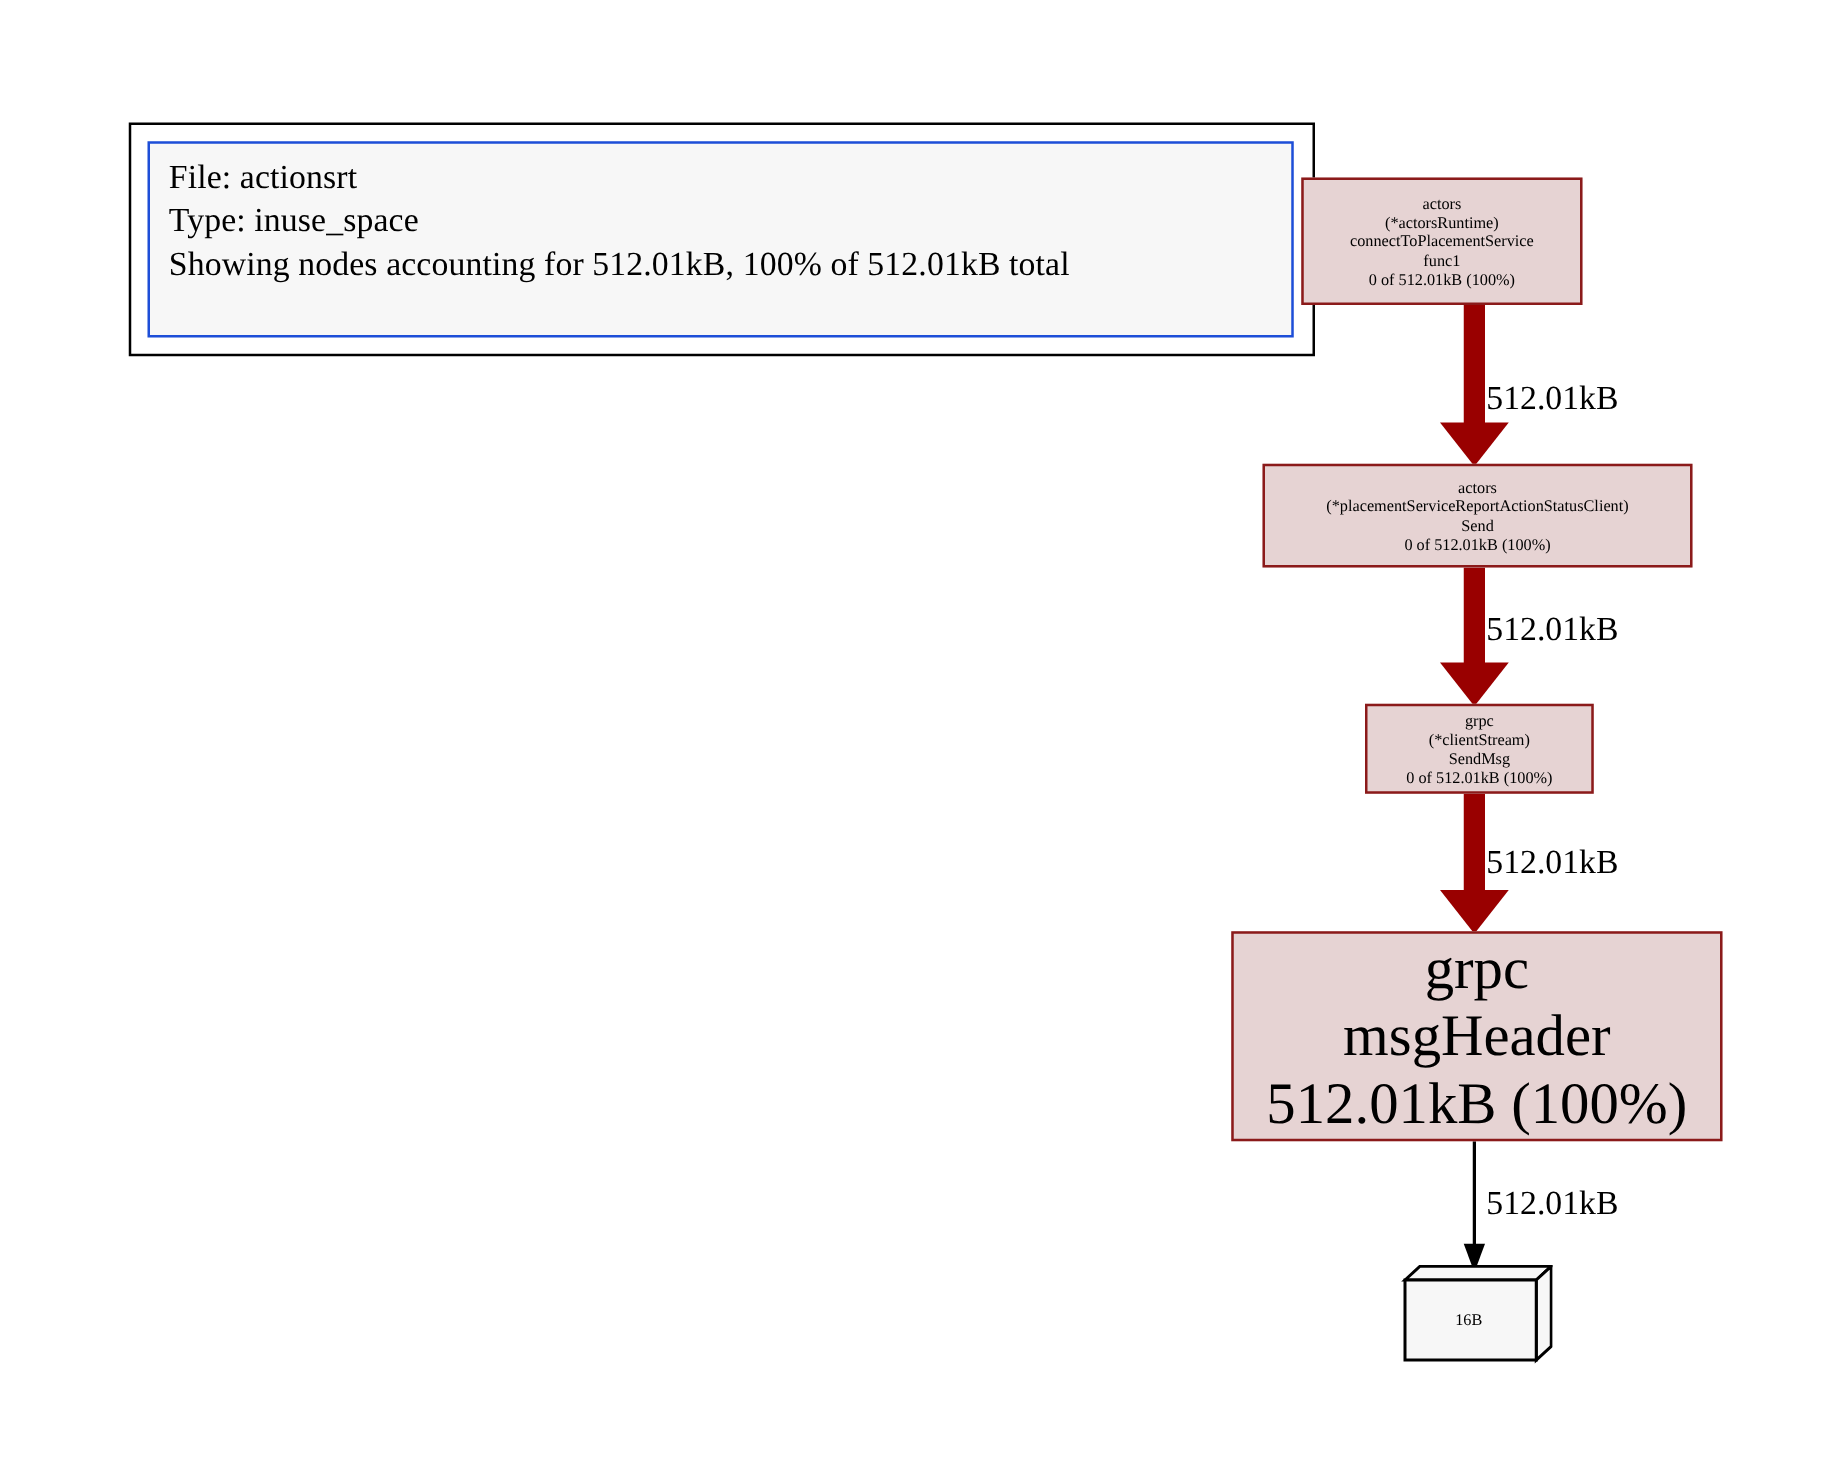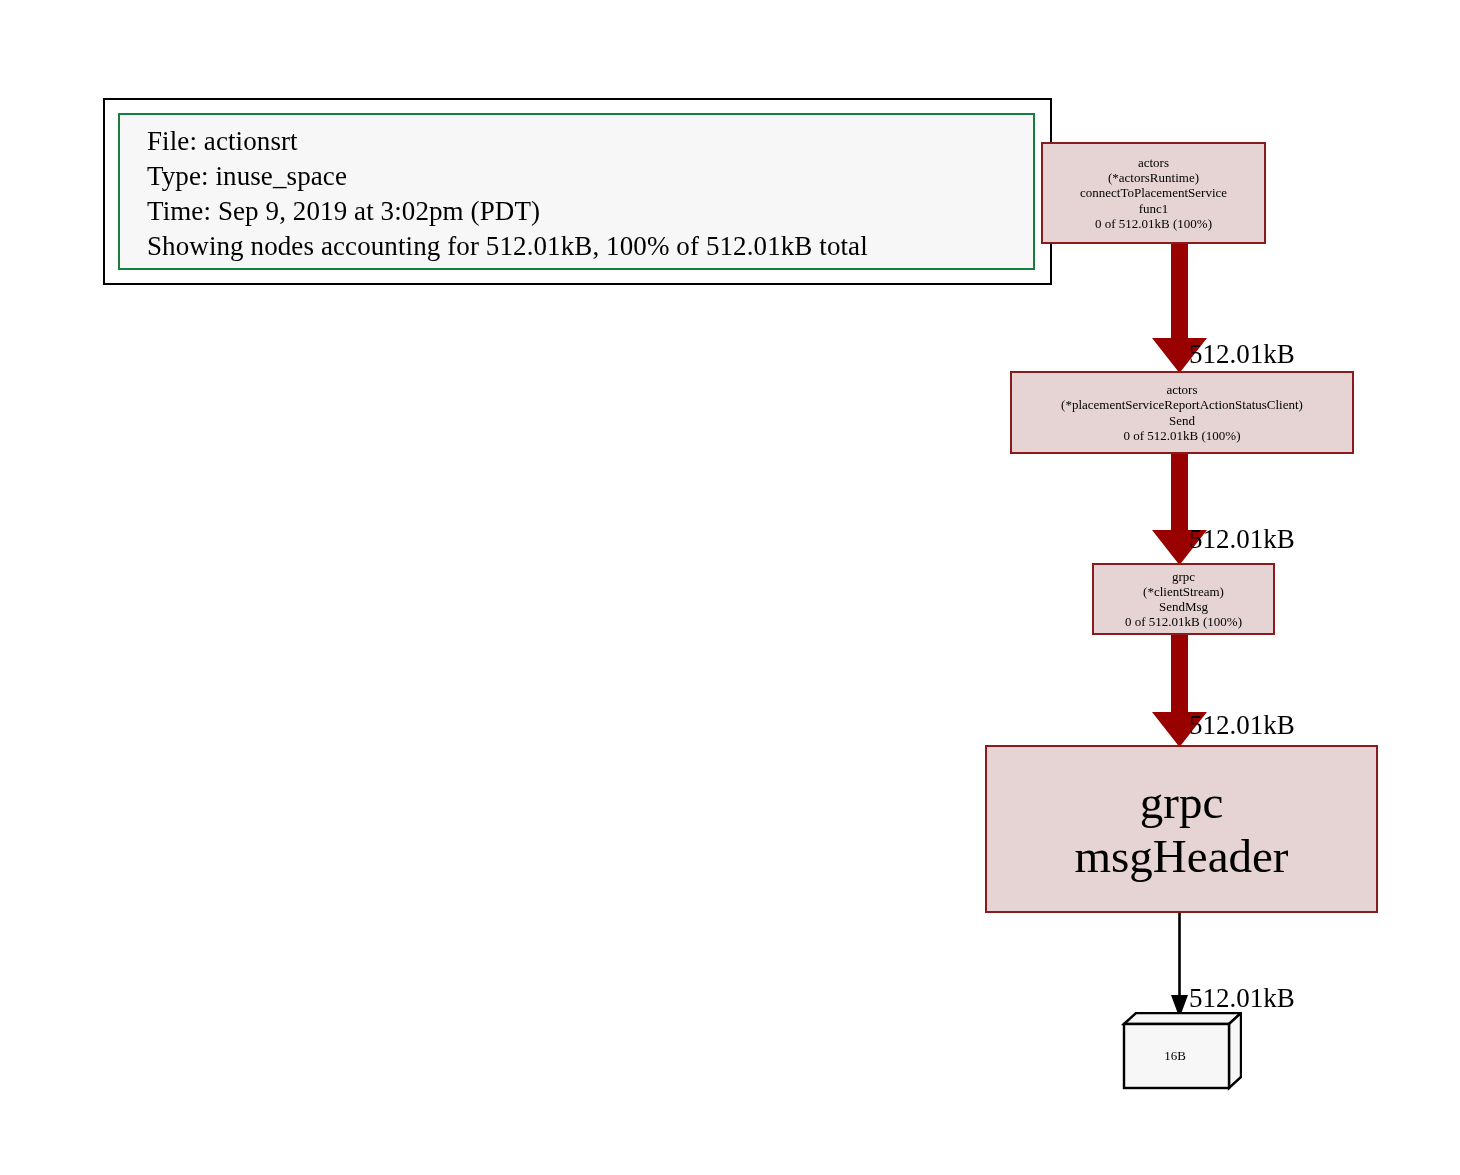--- a/index.html
+++ b/index.html
@@ -34,24 +34,24 @@
     border: 2px solid #000000;
     background: #ffffff;
     box-sizing: border-box;
   }
   .legend-inner {
     position: absolute;
     left: 118px;
     top: 113px;
     width: 917px;
     height: 157px;
-    border: 2px solid #15803d;
+    border: 2px solid #1d4ed8;
     background: #f7f7f7;
     box-sizing: border-box;
-    padding: 9px 0 0 27px;
+    padding: 9px 0 0 15px;
   }
   .legend-line {
     font-size: 27px;
     line-height: 35px;
     white-space: pre;
     letter-spacing: 0.1px;
   }
 
   
   .node {
@@ -125,21 +125,20 @@
     font-size: 13px;
     pointer-events: none;
   }
 
   
   .edge-label {
     position: absolute;
     font-size: 27px;
     white-space: pre;
     line-height: 1;
-    margin-top: 36px;
   }
   #elabel-1 { left: 1189px; top: 305px; }
   #elabel-2 { left: 1189px; top: 490px; }
   #elabel-3 { left: 1189px; top: 676px; }
   #elabel-4 { left: 1189px; top: 949px; }
 
   svg { display: block; }
 </style>
 </head>
 <body>
@@ -166,21 +165,20 @@
     <g>
       <line x1="1179.5" y1="913" x2="1179.5" y2="998" stroke="#000000" stroke-width="2.6"></line>
       <polygon points="1171,995 1188,995 1179.5,1018 " fill="#000000"></polygon>
     </g>
   </svg>
 
   <div class="legend-outer"></div>
   <div class="legend-inner">
     <div class="legend-line">File: actionsrt</div>
     <div class="legend-line">Type: inuse_space</div>
-    <div class="legend-line">Time: Sep 9, 2019 at 3:02pm (PDT)</div>
     <div class="legend-line">Showing nodes accounting for 512.01kB, 100% of 512.01kB total</div>
   </div>
 
   <div class="node node-small" id="node-actors">
     <span class="nline">actors</span>
     <span class="nline">(*actorsRuntime)</span>
     <span class="nline">connectToPlacementService</span>
     <span class="nline">func1</span>
     <span class="nline">0 of 512.01kB (100%)</span>
   </div>
@@ -195,20 +193,21 @@
   <div class="node node-small" id="node-clientstream">
     <span class="nline">grpc</span>
     <span class="nline">(*clientStream)</span>
     <span class="nline">SendMsg</span>
     <span class="nline">0 of 512.01kB (100%)</span>
   </div>
 
   <div class="node" id="node-msgheader">
     <span class="nline">grpc</span>
     <span class="nline">msgHeader</span>
+    <span class="nline">512.01kB (100%)</span>
   </div>
 
   <div id="node-leaf">
     <svg width="130" height="85">
 
       <polygon points="12,12 24,1 129,1 117,12" fill="#f7f7f7" stroke="#000000" stroke-width="2.4"></polygon>
 
       <polygon points="117,12 129,1 129,65 117,76" fill="#f7f7f7" stroke="#000000" stroke-width="2.4"></polygon>
 
       <rect x="12" y="12" width="105" height="64" fill="#f7f7f7" stroke="#000000" stroke-width="2.4"></rect>

